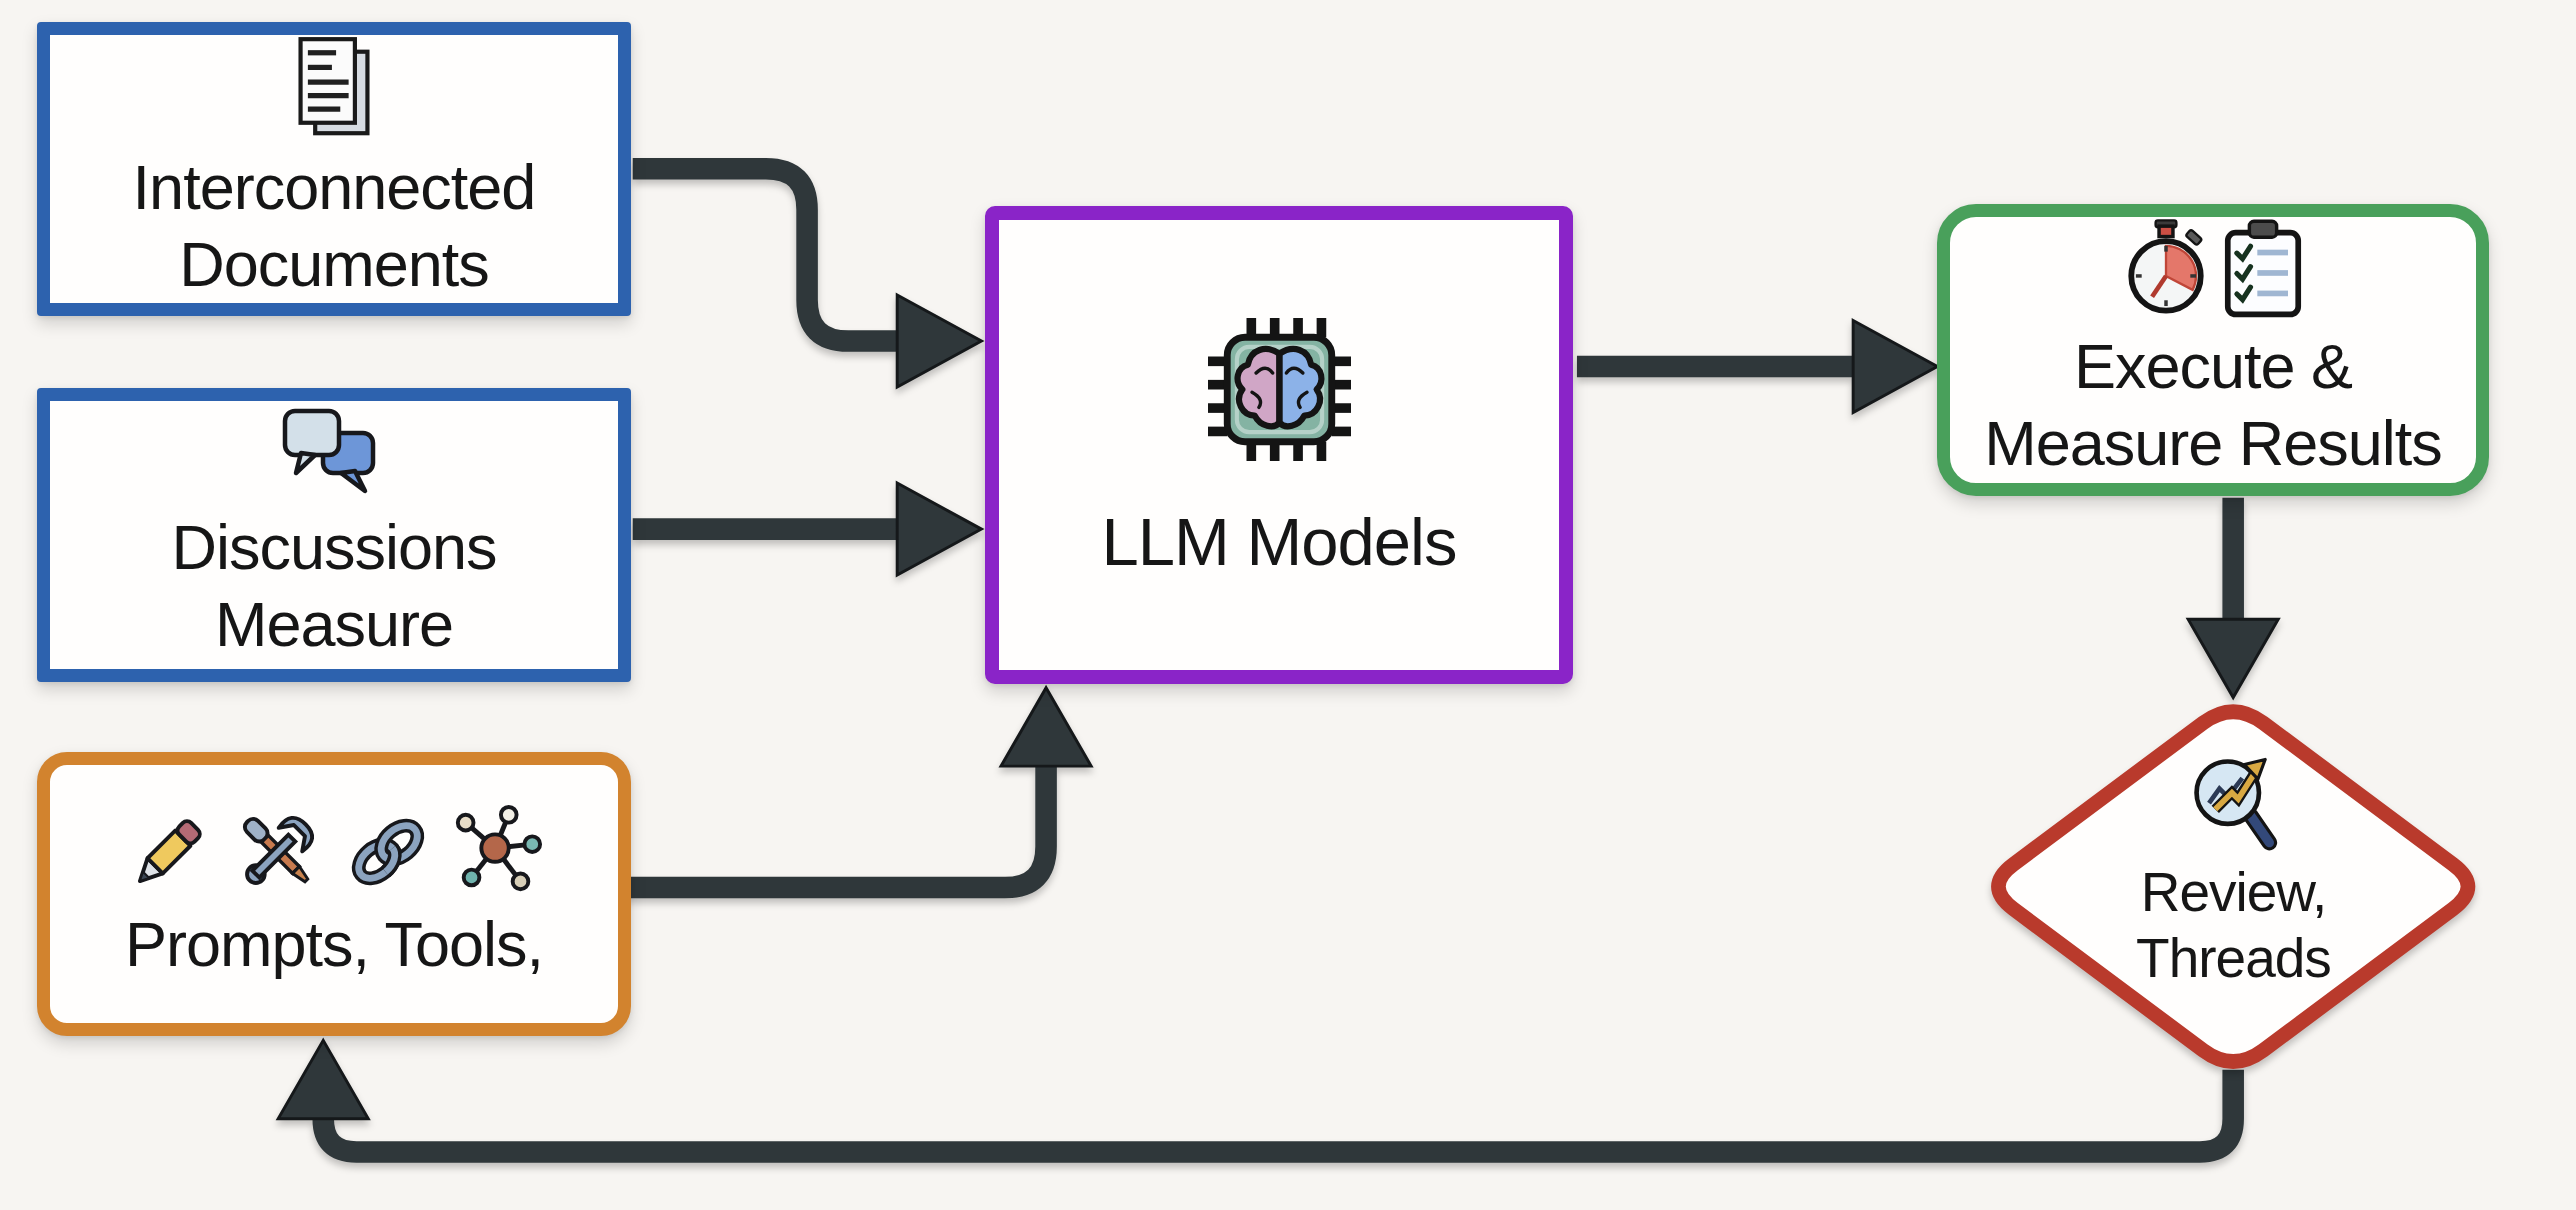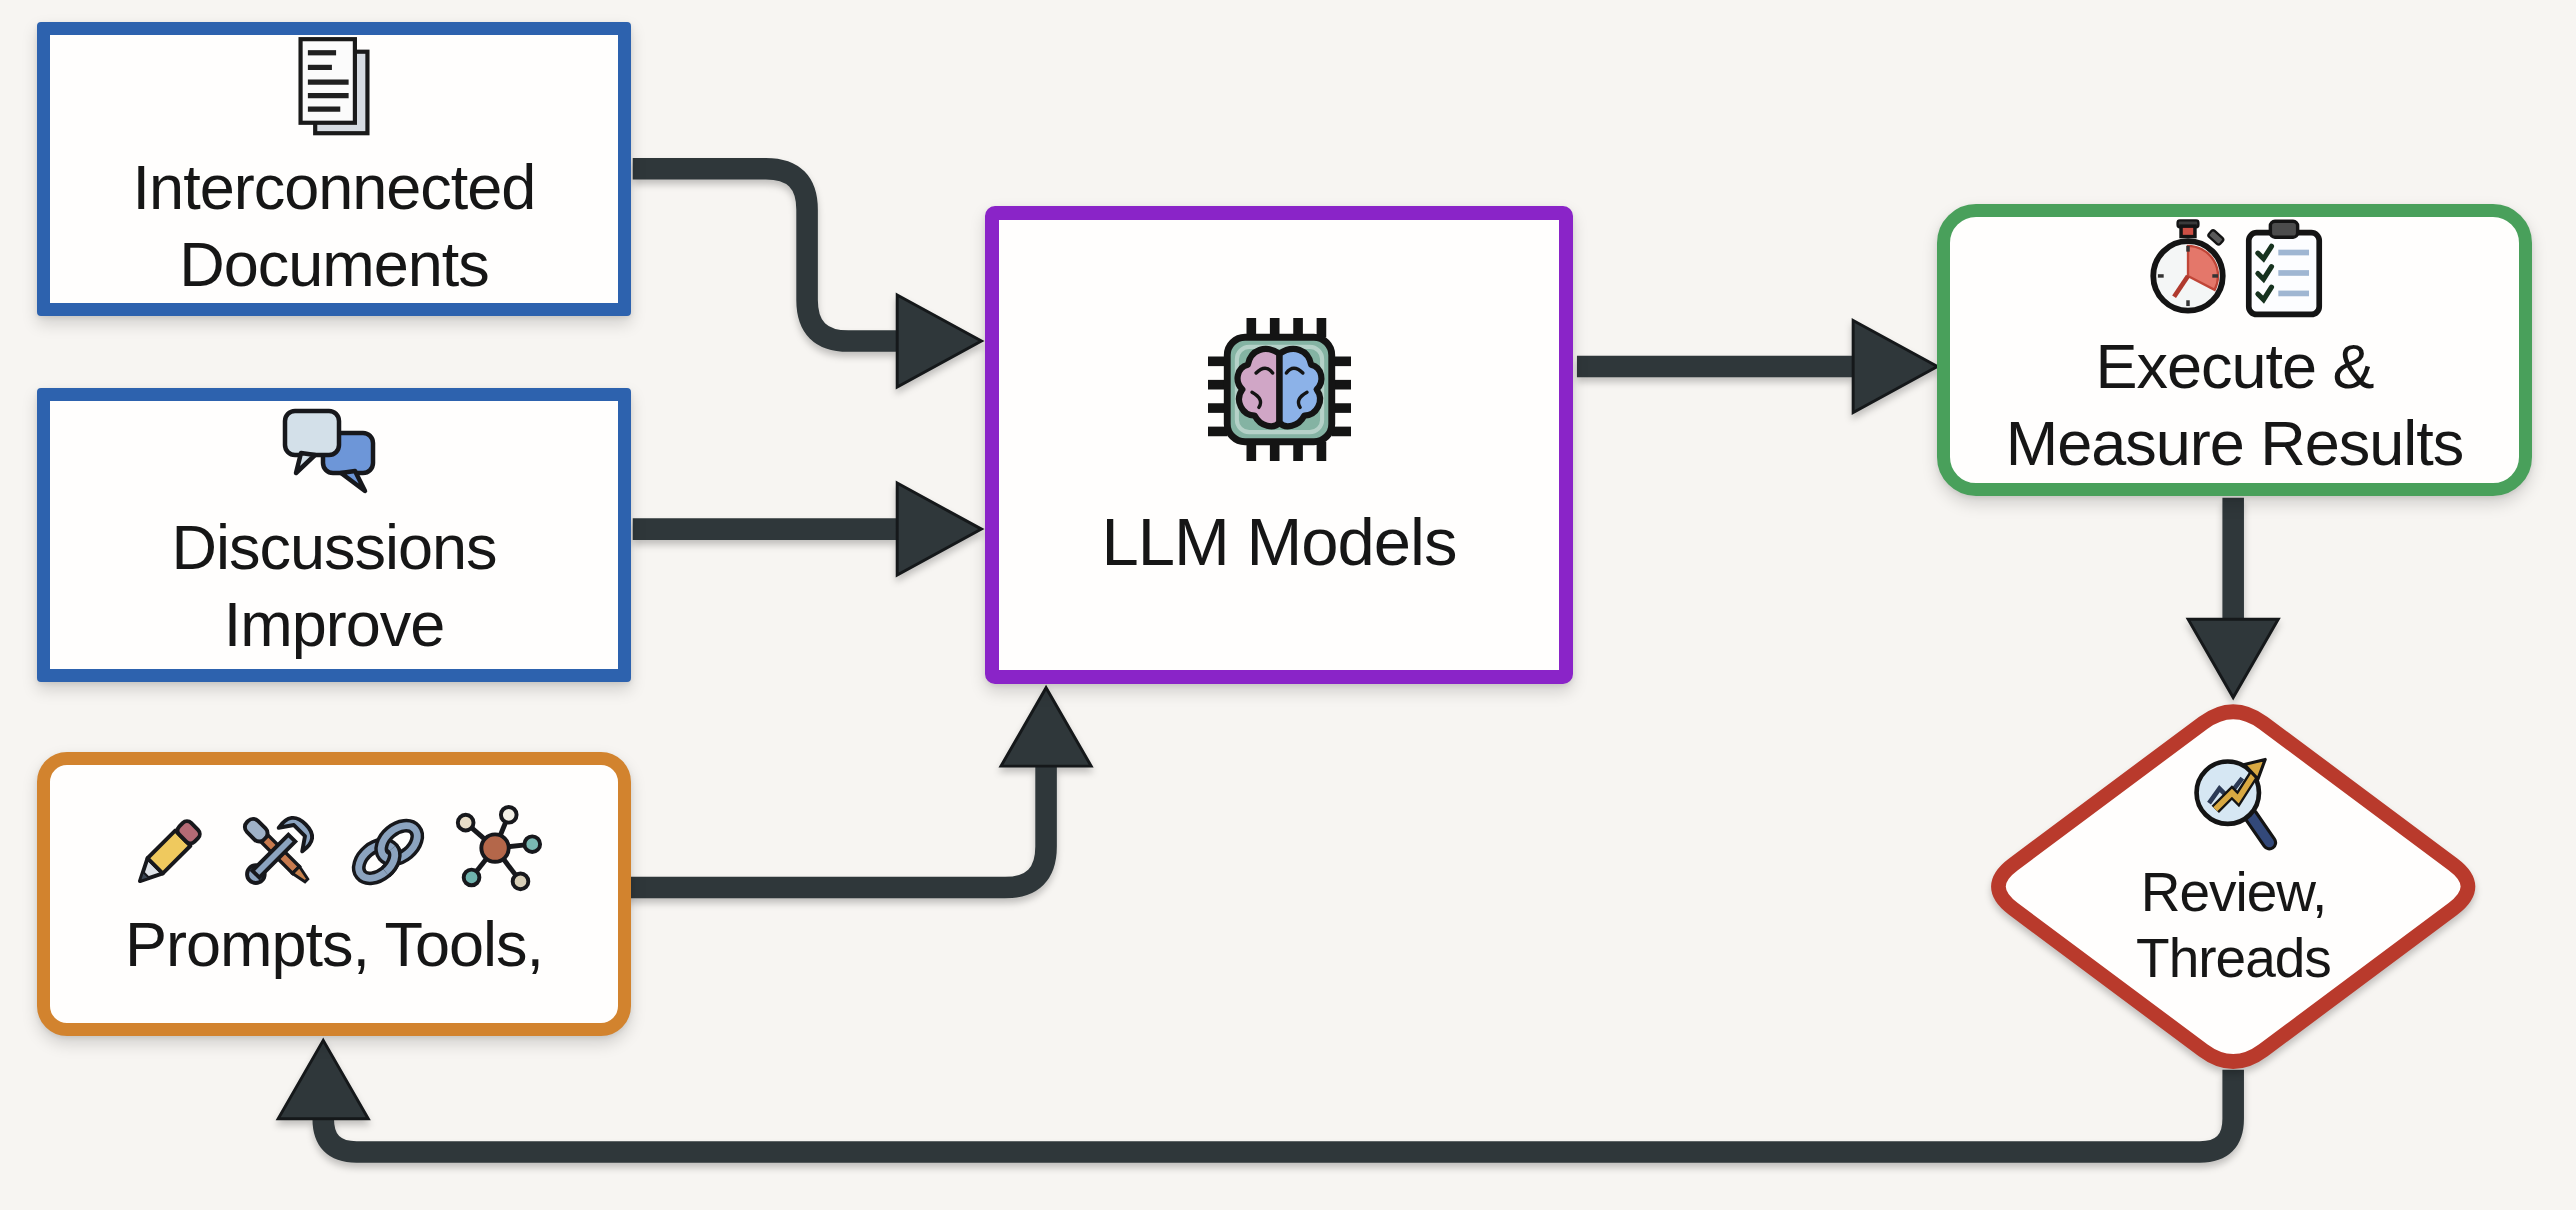--- a/index.html
+++ b/index.html
@@ -21,21 +21,21 @@
   .node .label span{display:block;}
   .blue-border  {border:13.7px solid #2d62ae;border-radius:4px;}
   .orange-border{border:13.7px solid #d2832e;border-radius:30px;}
   .purple-border{border:14.7px solid #8a24c8;border-radius:10px;}
   .green-border {border:13.7px solid #49a05b;border-radius:39px;}
   #node-docs    {left:37px;  top:21.5px;  width:594px;height:294px;gap:9.8px;}
   #node-threads {left:37px;  top:388px; width:594px;height:294px;gap:9.8px;}
   #node-prompts {left:37px;  top:752px; width:594px;height:284px;gap:7.8px;}
   #node-llm     {left:985px;top:206px; width:588px;height:478px;gap:29px;}
   #node-llm .label{font-size:67px;}
-  #node-execute {left:1937px;top:204px; width:595px;height:292px;gap:7.8px;}
+  #node-execute {left:1937px;top:204px; width:552px;height:292px;gap:7.8px;}
   .icon-row{display:flex;align-items:center;justify-content:center;gap:17.6px;}
   #diamond-content{
     position:absolute;left:2057px;top:749px;width:353px;height:274px;z-index:3;
     display:flex;flex-direction:column;align-items:center;gap:5.9px;
     text-align:center;
   }
   #diamond-content .label{font-size:55px;line-height:1.2;letter-spacing:-1px;}
   #diamond-content .label span{display:block;}
 </style>
 </head>
@@ -97,21 +97,21 @@
     <svg width="110" height="92" viewBox="0 0 110 92">
       <g stroke="#17181c" stroke-width="4.5" stroke-linejoin="round">
         <rect x="44" y="26" width="50" height="40" rx="10" fill="#6d96d8"></rect>
         <path d="M76 64 L86 84 L62 66 Z" fill="#6d96d8"></path>
         <rect x="6" y="4" width="54" height="44" rx="10" fill="#d3e0e9"></rect>
         <path d="M22 46 L17 66 L36 48 Z" fill="#d3e0e9"></path>
       </g>
     </svg>
     <div class="label">
       <span>Discussions</span>
-      <span>Improve</span>
+      <span>Measure</span>
     </div>
   </div>
 
   <div class="node orange-border" id="node-prompts">
     <div class="icon-row">
       <svg width="90" height="90" viewBox="0 0 92 92">
         <g transform="rotate(-45 46 46)" stroke="#17181c" stroke-linejoin="round">
           <polygon points="4,46 26,35 26,57" fill="#dfe3e8" stroke-width="4"></polygon>
           <polygon points="4,46 13,41.5 13,50.5" fill="#3c4754" stroke-width="2"></polygon>
           <rect x="26" y="35" width="40" height="22" fill="#efc95e" stroke-width="4"></rect>

